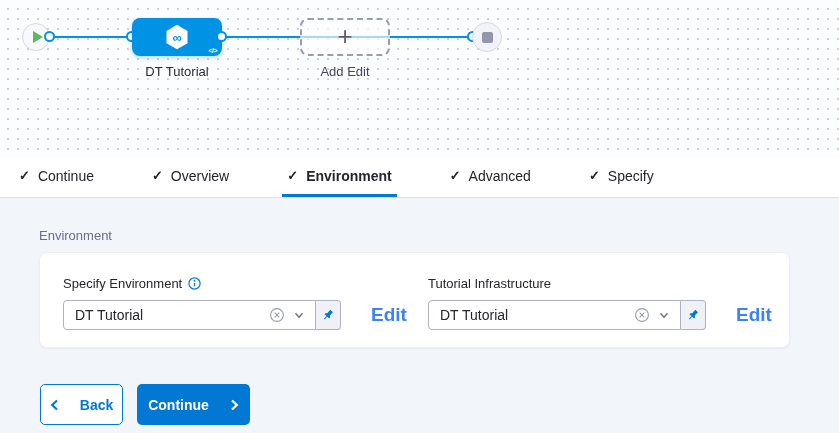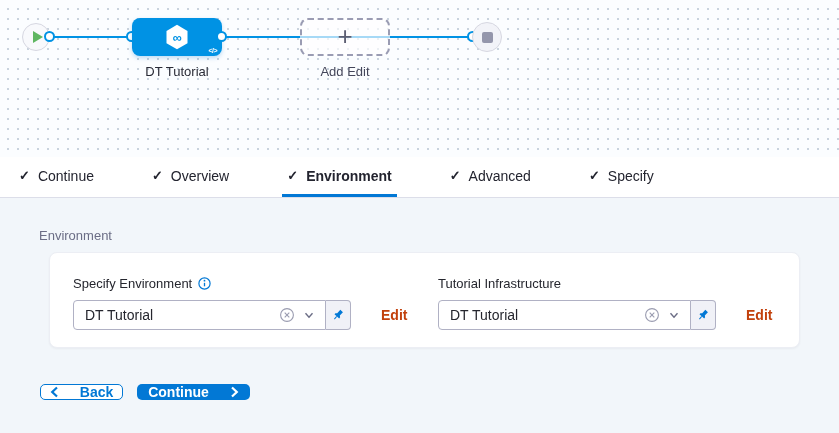--- a/index.html
+++ b/index.html
@@ -47,43 +47,43 @@
   .tab { display:flex; align-items:center; gap:8px; padding:0 5px;
     border-bottom:3px solid transparent; font-size:14px; color:#23242f;
     cursor:pointer; }
   .tab.active { border-bottom-color:#0278d5; font-weight:bold; }
   .check { font-size:13px; font-weight:bold; color:#23242f; }
 
   
   .content { position:relative; width:839px; height:235px; background:#f2f6fa; }
   .section-heading { position:absolute; left:39px; top:30px; font-size:13px;
     color:#6b6d85; }
-  .card { position:absolute; left:49px; top:54px; width:751px; height:96px;
+  .card { position:absolute; left:39px; top:54px; width:751px; height:96px;
     background:#fff; border:1px solid #eceef4; border-radius:8px;
     box-shadow:0 1px 2px rgba(40,41,61,.05); }
   .group { position:absolute; top:23px; }
   .group.g1 { left:23px; } .group.g2 { left:388px; }
   .field-label { display:flex; align-items:center; gap:6px; font-size:13px;
     color:#25262e; margin-bottom:9px; }
   .controls { display:flex; align-items:center; }
   .input-wrap { width:253px; height:30px; background:#fff;
     border:1px solid #b0b1c4; border-radius:4px 0 0 4px; display:flex;
     align-items:center; padding:0 9px 0 11px; gap:7px; }
   .input-wrap input { flex:1; min-width:0; border:0; outline:0; font-size:14px;
     color:#25262e; font-family:"Liberation Sans", sans-serif; background:transparent; }
   .icon-btn { display:flex; align-items:center; cursor:pointer; }
   .pin-btn { width:25px; height:30px; background:#f0f1f7; border:1px solid #b0b1c4;
     border-left:0; border-radius:0 4px 4px 0; display:flex; align-items:center;
     justify-content:center; cursor:pointer; }
-  .edit-link { margin-left:30px; font-size:14px; font-weight:bold; color:#c2410c;
+  .edit-link { margin-left:30px; font-size:19px; font-weight:bold; color:#3b82f6;
     cursor:pointer; }
 
   
   .footer { position:absolute; left:40px; top:186px; display:flex; gap:14px; }
-  .btn { height:16px; border-radius:5px; display:flex; align-items:center;
+  .btn { height:41px; border-radius:5px; display:flex; align-items:center;
     justify-content:center; gap:21px; font-size:14px; font-weight:bold;
     cursor:pointer; font-family:"Liberation Sans", sans-serif; }
   .btn-back { width:83px; background:#fff; border:1.5px solid #0278d5;
     color:#0278d5; }
   .btn-continue { width:113px; background:#0278d5; border:0; color:#fff; }
 </style>
 </head>
 <body>
 
 <div class="canvas">

